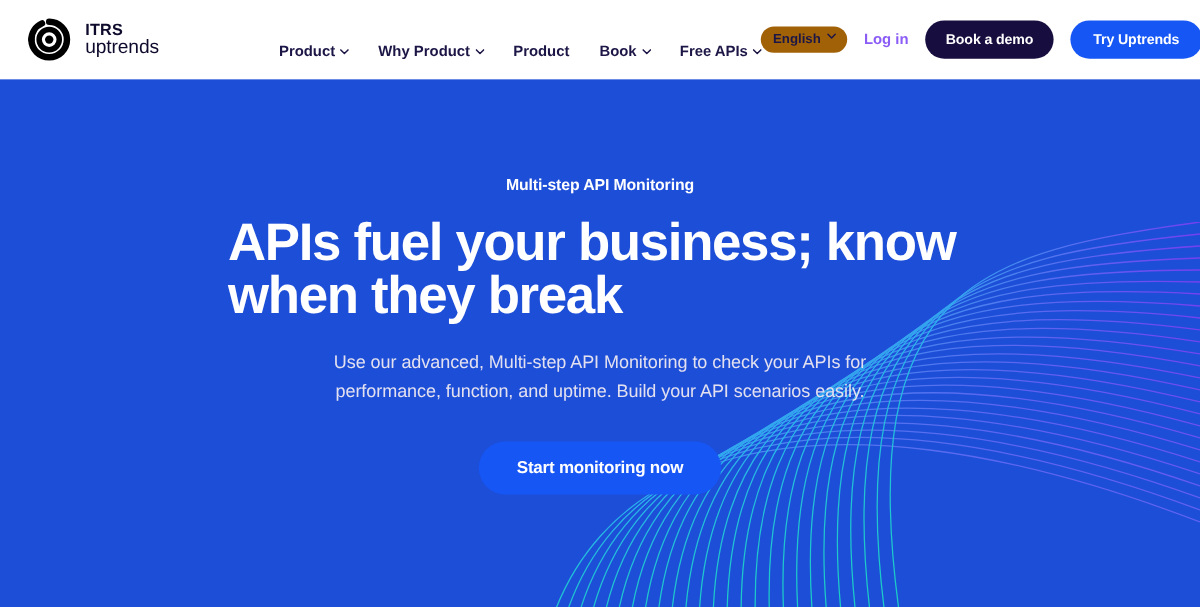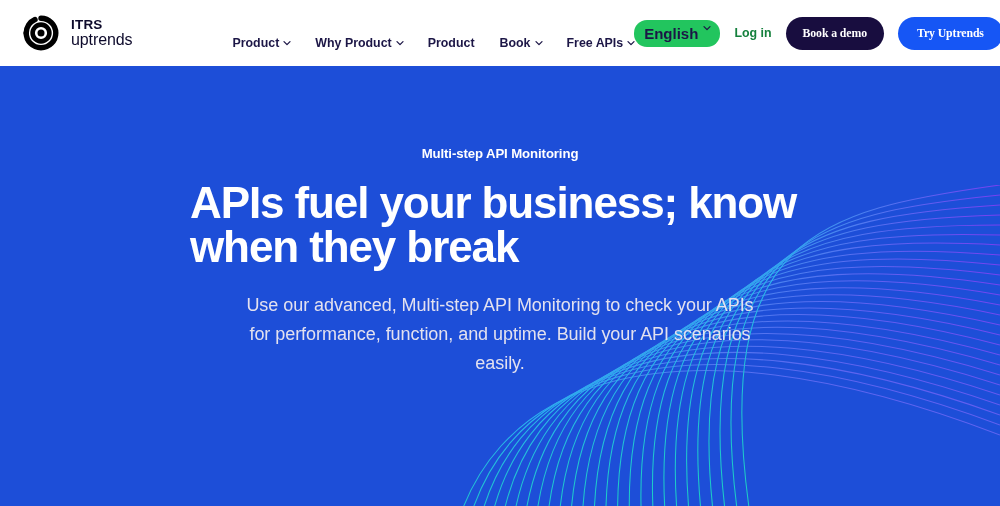--- a/index.html
+++ b/index.html
@@ -80,43 +80,43 @@
   .header-right {
     margin-left: auto;
     display: flex;
     align-items: center;
     gap: 14px;
   }
   .lang-chip {
     display: flex;
     align-items: flex-start;
     gap: 5px;
-    background: #22c55e;
+    background: #a16207;
     border-radius: 13px;
     padding: 5px 10px;
-    font-size: 15px;
+    font-size: 11px;
     font-weight: bold;
     color: #1c1646;
     cursor: pointer;
   }
   .login-link {
     font-size: 12.4px;
     font-weight: bold;
-    color: #15803d;
+    color: #8b5cf6;
     cursor: pointer;
     white-space: nowrap;
   }
   .btn {
     border: none;
     border-radius: 20px;
     font-size: 11.8px;
     font-weight: bold;
     cursor: pointer;
     white-space: nowrap;
-    font-family: Liberation Serif, serif;
+    font-family: Liberation Sans, sans-serif;
     letter-spacing: -0.1px;
   }
   .btn-demo {
     background: #180d3f;
     color: #ffffff;
     padding: 9px 17px;
   }
   .btn-try {
     background: #1656f5;
     color: #ffffff;
@@ -160,21 +160,21 @@
     font-size: 44px;
     font-weight: bold;
     color: #ffffff;
     text-align: left;
     line-height: 1.0;
     letter-spacing: -1.1px;
     max-width: 620px;
   }
   .subhead {
     margin-top: 22px;
-    font-size: 18px;
+    font-size: 15px;
     line-height: 1.62;
     color: #e3e1ef;
     text-align: center;
     max-width: 520px;
     letter-spacing: -0.05px;
   }
   .cta-wrap { margin-top: 28px; }
   .btn-cta {
     background: #1656f5;
     color: #ffffff;
@@ -342,18 +342,21 @@
         <path d="M 298 331.6 C 292 361.6, 473.2 400, 484.8 400"></path>
         <path d="M 310 330 C 270 50, 380 25, 560 0"></path>
         <path d="M 310 330 C 304 360, 490 400, 500 400"></path>
       </g>
   </svg>
 
   <div class="hero-inner">
     <div class="eyebrow">Multi-step API Monitoring</div>
     <h1 class="headline">APIs fuel your business; know when they break</h1>
     <p class="subhead">Use our advanced, Multi-step API Monitoring to check your APIs for performance, function, and uptime. Build your API scenarios easily.</p>
+    <div class="cta-wrap">
+      <button class="btn-cta">Start monitoring now</button>
+    </div>
   </div>
 </section>
 
 <section class="below">
   <div class="panel-peek"></div>
 </section>
 
 </body></html>

